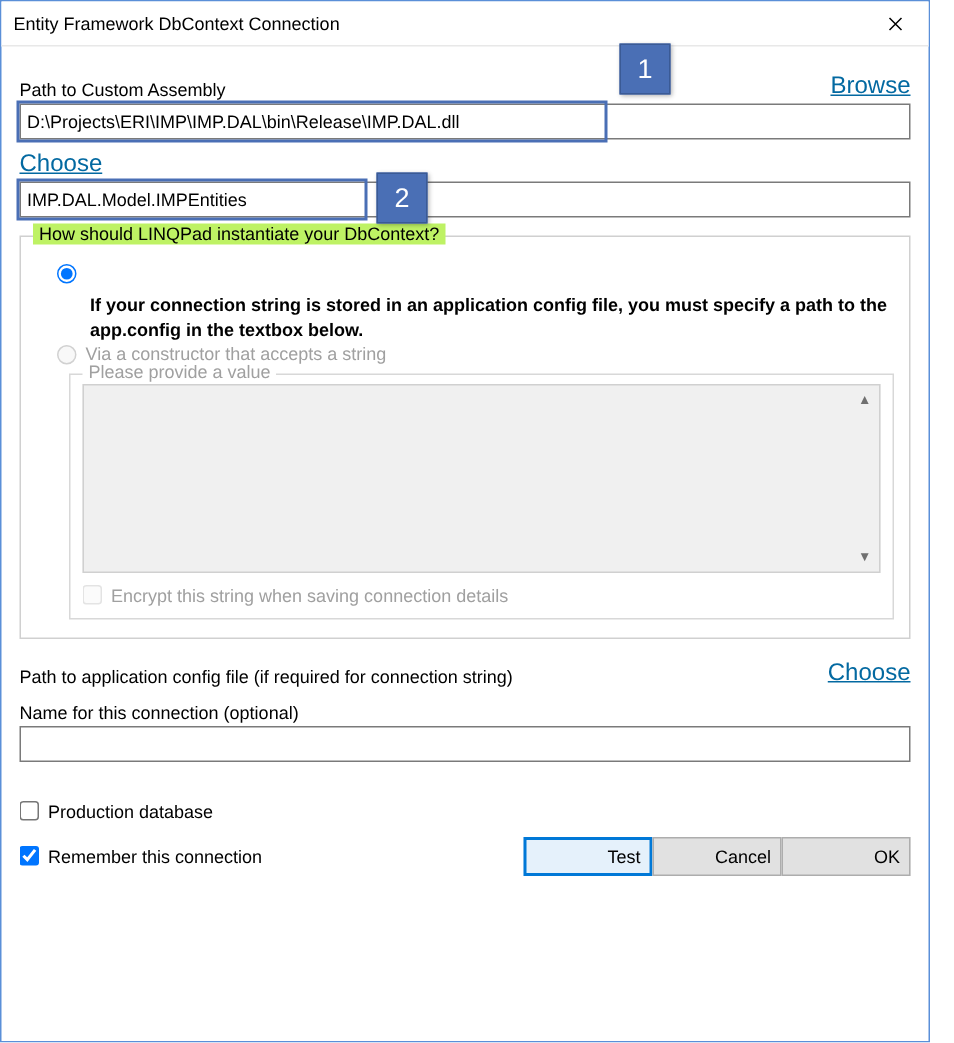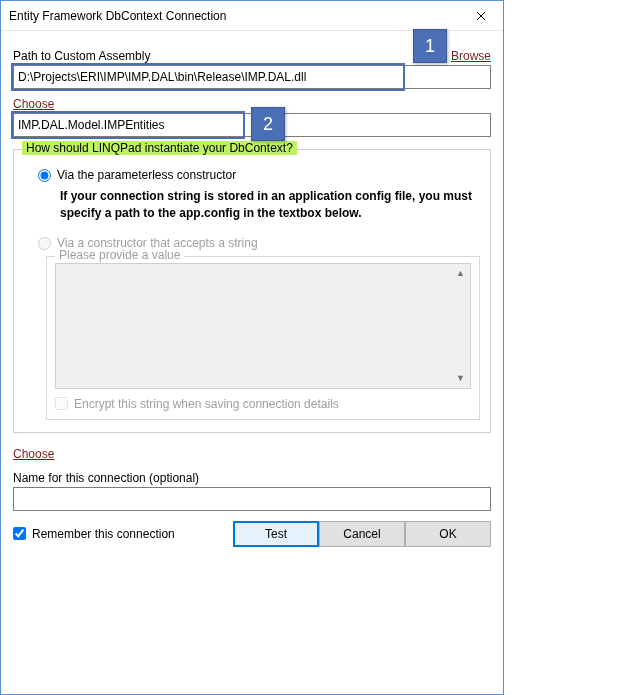--- a/index.html
+++ b/index.html
@@ -4,21 +4,21 @@
 <style>
   * { box-sizing: border-box; }
   body {
     margin: 0;
     font-family: "Segoe UI", Tahoma, sans-serif;
     font-size: 12px;
     background: #fff;
     color: #000;
   }
   .window {
-    width: 504px;
+    width: 620px;
     height: 695px;
     border: 1px solid #5a8fd8;
     display: flex;
     flex-direction: column;
     background: #fff;
     position: relative;
   }
   .titlebar {
     height: 30px;
     display: flex;
@@ -50,24 +50,24 @@
     display: flex;
     justify-content: space-between;
     align-items: flex-end;
     margin-top: 8px;
   }
   .field-label {
     font-size: 12px;
     color: #000;
   }
   .link {
-    color: #7f1d1d;
+    color: #0369a1;
     text-decoration: underline;
     cursor: pointer;
-    font-size: 12px;
+    font-size: 16px;
   }
   .textbox {
     width: 100%;
     height: 24px;
     border: 1px solid #7a7a7a;
     padding: 2px 4px;
     font-family: inherit;
     font-size: 12px;
     outline: none;
     background: #fff;
@@ -147,20 +147,21 @@
   }
   .check-row.enabled { color: #000; }
   .btn {
     width: 86px;
     height: 26px;
     border: 1px solid #adadad;
     background: #e1e1e1;
     font-family: inherit;
     font-size: 12px;
     cursor: pointer;
+    text-align: right;
   }
   .btn.primary {
     border: 2px solid #0078d7;
     background: #e5f1fb;
   }
   .callout {
     position: absolute;
     width: 34px;
     height: 34px;
     background: #4a6fb5;
@@ -217,51 +218,57 @@
       <input class="textbox" value="IMP.DAL.Model.IMPEntities" style="">
       <div class="highlight-box" style="position:absolute; top:-2px; left:-2px; width:234px; height:28px; pointer-events:none;"></div>
       <div class="callout" style="top:-6px; left:238px;">2</div>
     </div>
 
     <div class="fieldset">
       <span class="fieldset-legend">How should LINQPad instantiate your DbContext?</span>
 
       <label class="radio-row" style="margin-left:14px;">
         <input type="radio" name="ctor" checked="" style="">
-        <span>Via the parameterless constructor</span>
       </label>
       <div class="bold-note">If your connection string is stored in an application config file, you must specify a path to the app.config in the textbox below.</div>
 
-      <label class="radio-row disabled" style="margin-left:14px; margin-top:14px;align-items:flex-end;">
+      <label class="radio-row disabled" style="margin-left:14px; margin-top:0;align-items:flex-end;">
         <input type="radio" name="ctor" disabled="" style="">
         <span>Via a constructor that accepts a string</span>
       </label>
 
       <div class="inner-fieldset">
         <span class="inner-legend">Please provide a value</span>
         <div class="multiline">
           <div class="scroll-arrow" style="top:2px;">▲</div>
           <div class="scroll-arrow" style="bottom:2px;">▼</div>
         </div>
         <label class="check-row">
           <input type="checkbox" disabled="" style="">
           <span>Encrypt this string when saving connection details</span>
         </label>
       </div>
     </div>
 
     <div class="field-row" style="margin-top:14px;">
+      <span class="field-label">Path to application config file (if required for connection string)</span>
       <span class="link">Choose</span>
     </div>
 
     <div class="field-row" style="margin-top:10px;">
       <span class="field-label">Name for this connection (optional)</span>
     </div>
     <input class="textbox" style="margin-top: 2px;" value="">
 
+    <div class="bottom-checks">
+      <label class="check-row enabled">
+        <input type="checkbox" style="">
+        <span>Production database</span>
+      </label>
+    </div>
 
     <div class="footer-area">
       <div class="left">
         <label class="check-row enabled" style="margin-top:0;">
           <input type="checkbox" checked="" style="">
           <span>Remember this connection</span>
         </label>
       </div>
       <button class="btn primary">Test</button>
       <button class="btn">Cancel</button>

